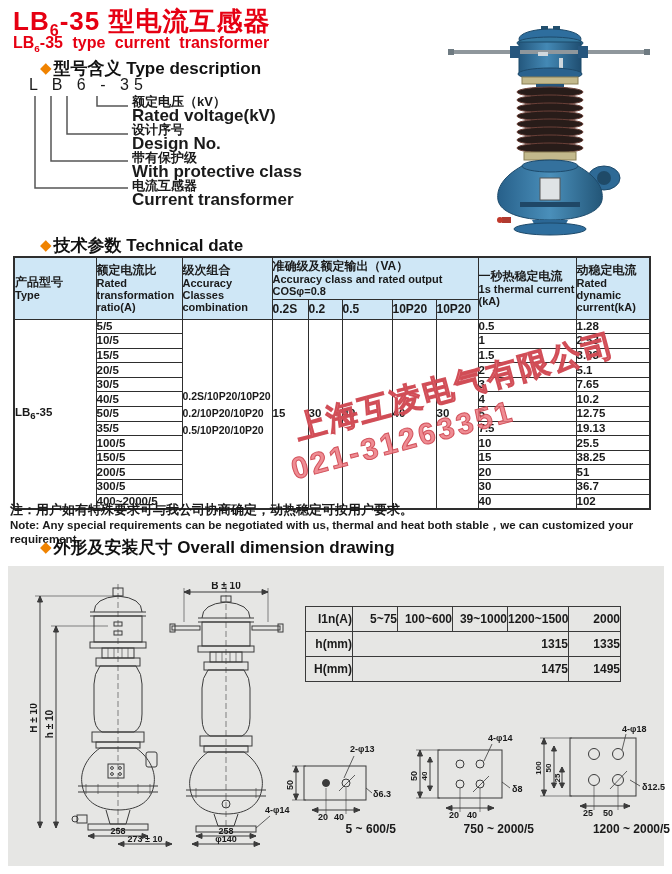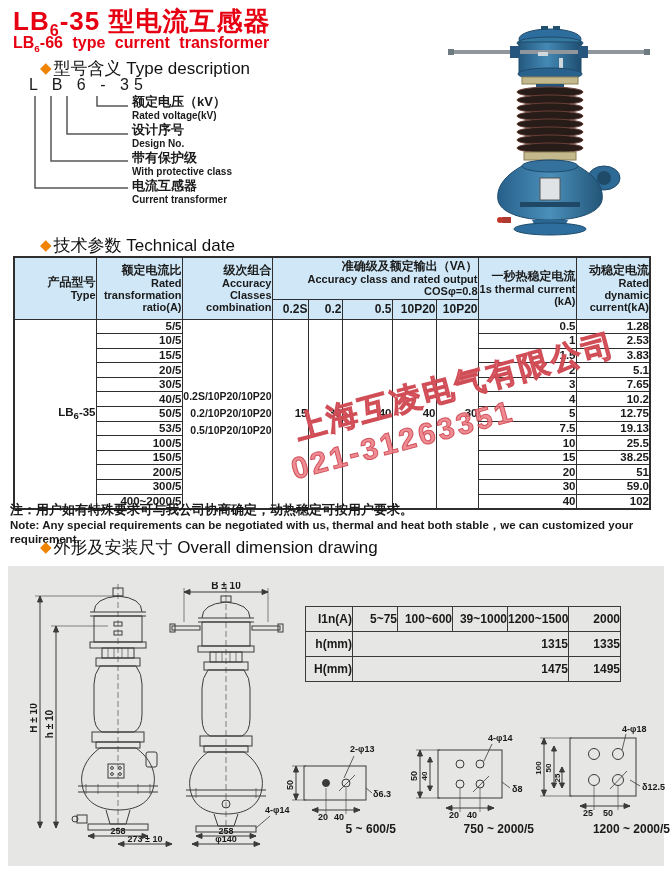--- a/index.html
+++ b/index.html
@@ -7,33 +7,33 @@
     width:672px;height:874px;position:relative;background:#fff;
     font-family:"Liberation Sans","DejaVu Sans",sans-serif;color:#1a1a1a;overflow:hidden;
   }
   .abs{position:absolute}
 
   
   .page-title{left:13px;top:4px;font-size:26px;font-weight:bold;color:#e60012;letter-spacing:1px;white-space:nowrap}
   .page-title sub,.page-sub sub{font-size:62%;}
   .page-sub{left:13px;top:34px;font-size:16px;font-weight:bold;color:#e60012;word-spacing:5px;white-space:nowrap}
 
-  .sec-head{font-size:17px;font-weight:normal;color:#111;white-space:nowrap}
+  .sec-head{font-size:17px;font-weight:bold;color:#111;white-space:nowrap}
   .sec-head .dia{color:#f08300;font-size:15px;margin-right:2px;vertical-align:1px}
 
   
   .code-line{left:29px;top:76px;font-size:16px;font-weight:normal;letter-spacing:5px;white-space:nowrap}
   .diagram-labels{left:132px;top:95px;font-weight:bold;line-height:14px}
   .diagram-labels .zh{font-size:13px}
-  .diagram-labels .en{font-size:10px}
+  .diagram-labels .en{font-size:17px}
 
   
   table{border-collapse:collapse;table-layout:fixed}
   #tech-table{width:636px;font-weight:bold}
-  #tech-table th,#tech-table td{border:1px solid #2e2e2e;text-align:right;vertical-align:middle;padding:0;overflow:hidden}
+  #tech-table th,#tech-table td{border:1px solid #2e2e2e;text-align:left;vertical-align:middle;padding:0;overflow:hidden}
   #tech-table{border:2px solid #2e2e2e}
   #tech-table thead th{background:#cfe7f6;font-weight:bold}
   #tech-table .hzh{font-size:12px;line-height:14px}
   #tech-table .hen{font-size:11px;line-height:12px}
   #tech-table tbody td{font-size:11.5px;height:13.6px;line-height:13px}
   #tech-table td.c-combo{font-size:10.5px;line-height:17px}
 
   
   .watermark{
     left:300px;top:408px;z-index:6;transform:rotate(-15deg);transform-origin:0 50%;
@@ -51,21 +51,21 @@
   .panel{left:8px;top:566px;width:656px;height:300px;background:#e6e6e4}
   #dim-table{width:315px;font-weight:bold}
   #dim-table td{border:1px solid #3a3a3a;text-align:right;font-size:12px;height:24px;padding:0}
   .t-caption{font-size:12px;font-weight:bold;text-align:right;white-space:nowrap}
   svg text{font-family:"Liberation Sans","DejaVu Sans",sans-serif}
 </style>
 </head>
 <body>
 
 <div class="abs page-title"><span>LB</span><sub>6</sub><span>-35 型电流互感器</span></div>
-<div class="abs page-sub"><span>LB</span><sub>6</sub><span>-66 type current transformer</span></div>
+<div class="abs page-sub"><span>LB</span><sub>6</sub><span>-35 type current transformer</span></div>
 
 <div class="abs sec-head" style="left:40px;top:57px">
   <span class="dia">◆</span><span>型号含义 Type description</span>
 </div>
 <div class="abs code-line">L B 6 - 35</div>
 
 <svg class="abs" style="left:0;top:94px" width="132" height="114" viewBox="0 0 132 114">
   <g stroke="#555" stroke-width="1.5" fill="none">
     <polyline points="97,2 97,12 128,12"></polyline>
     <polyline points="67,2 67,40 128,40"></polyline>
@@ -240,21 +240,21 @@
         <td>40/5</td>
         <td>4</td>
         <td>10.2</td>
       </tr>
       <tr>
         <td>50/5</td>
         <td>5</td>
         <td>12.75</td>
       </tr>
       <tr>
-        <td>53/5</td>
+        <td>35/5</td>
         <td>7.5</td>
         <td>19.13</td>
       </tr>
       <tr>
         <td>100/5</td>
         <td>10</td>
         <td>25.5</td>
       </tr>
       <tr>
         <td>150/5</td>
@@ -262,21 +262,21 @@
         <td>38.25</td>
       </tr>
       <tr>
         <td>200/5</td>
         <td>20</td>
         <td>51</td>
       </tr>
       <tr>
         <td>300/5</td>
         <td>30</td>
-        <td>59.0</td>
+        <td>36.7</td>
       </tr>
       <tr>
         <td>400~2000/5</td>
         <td>40</td>
         <td>102</td>
       </tr>
     </tbody>
 </table>
 
 <div class="abs watermark">

